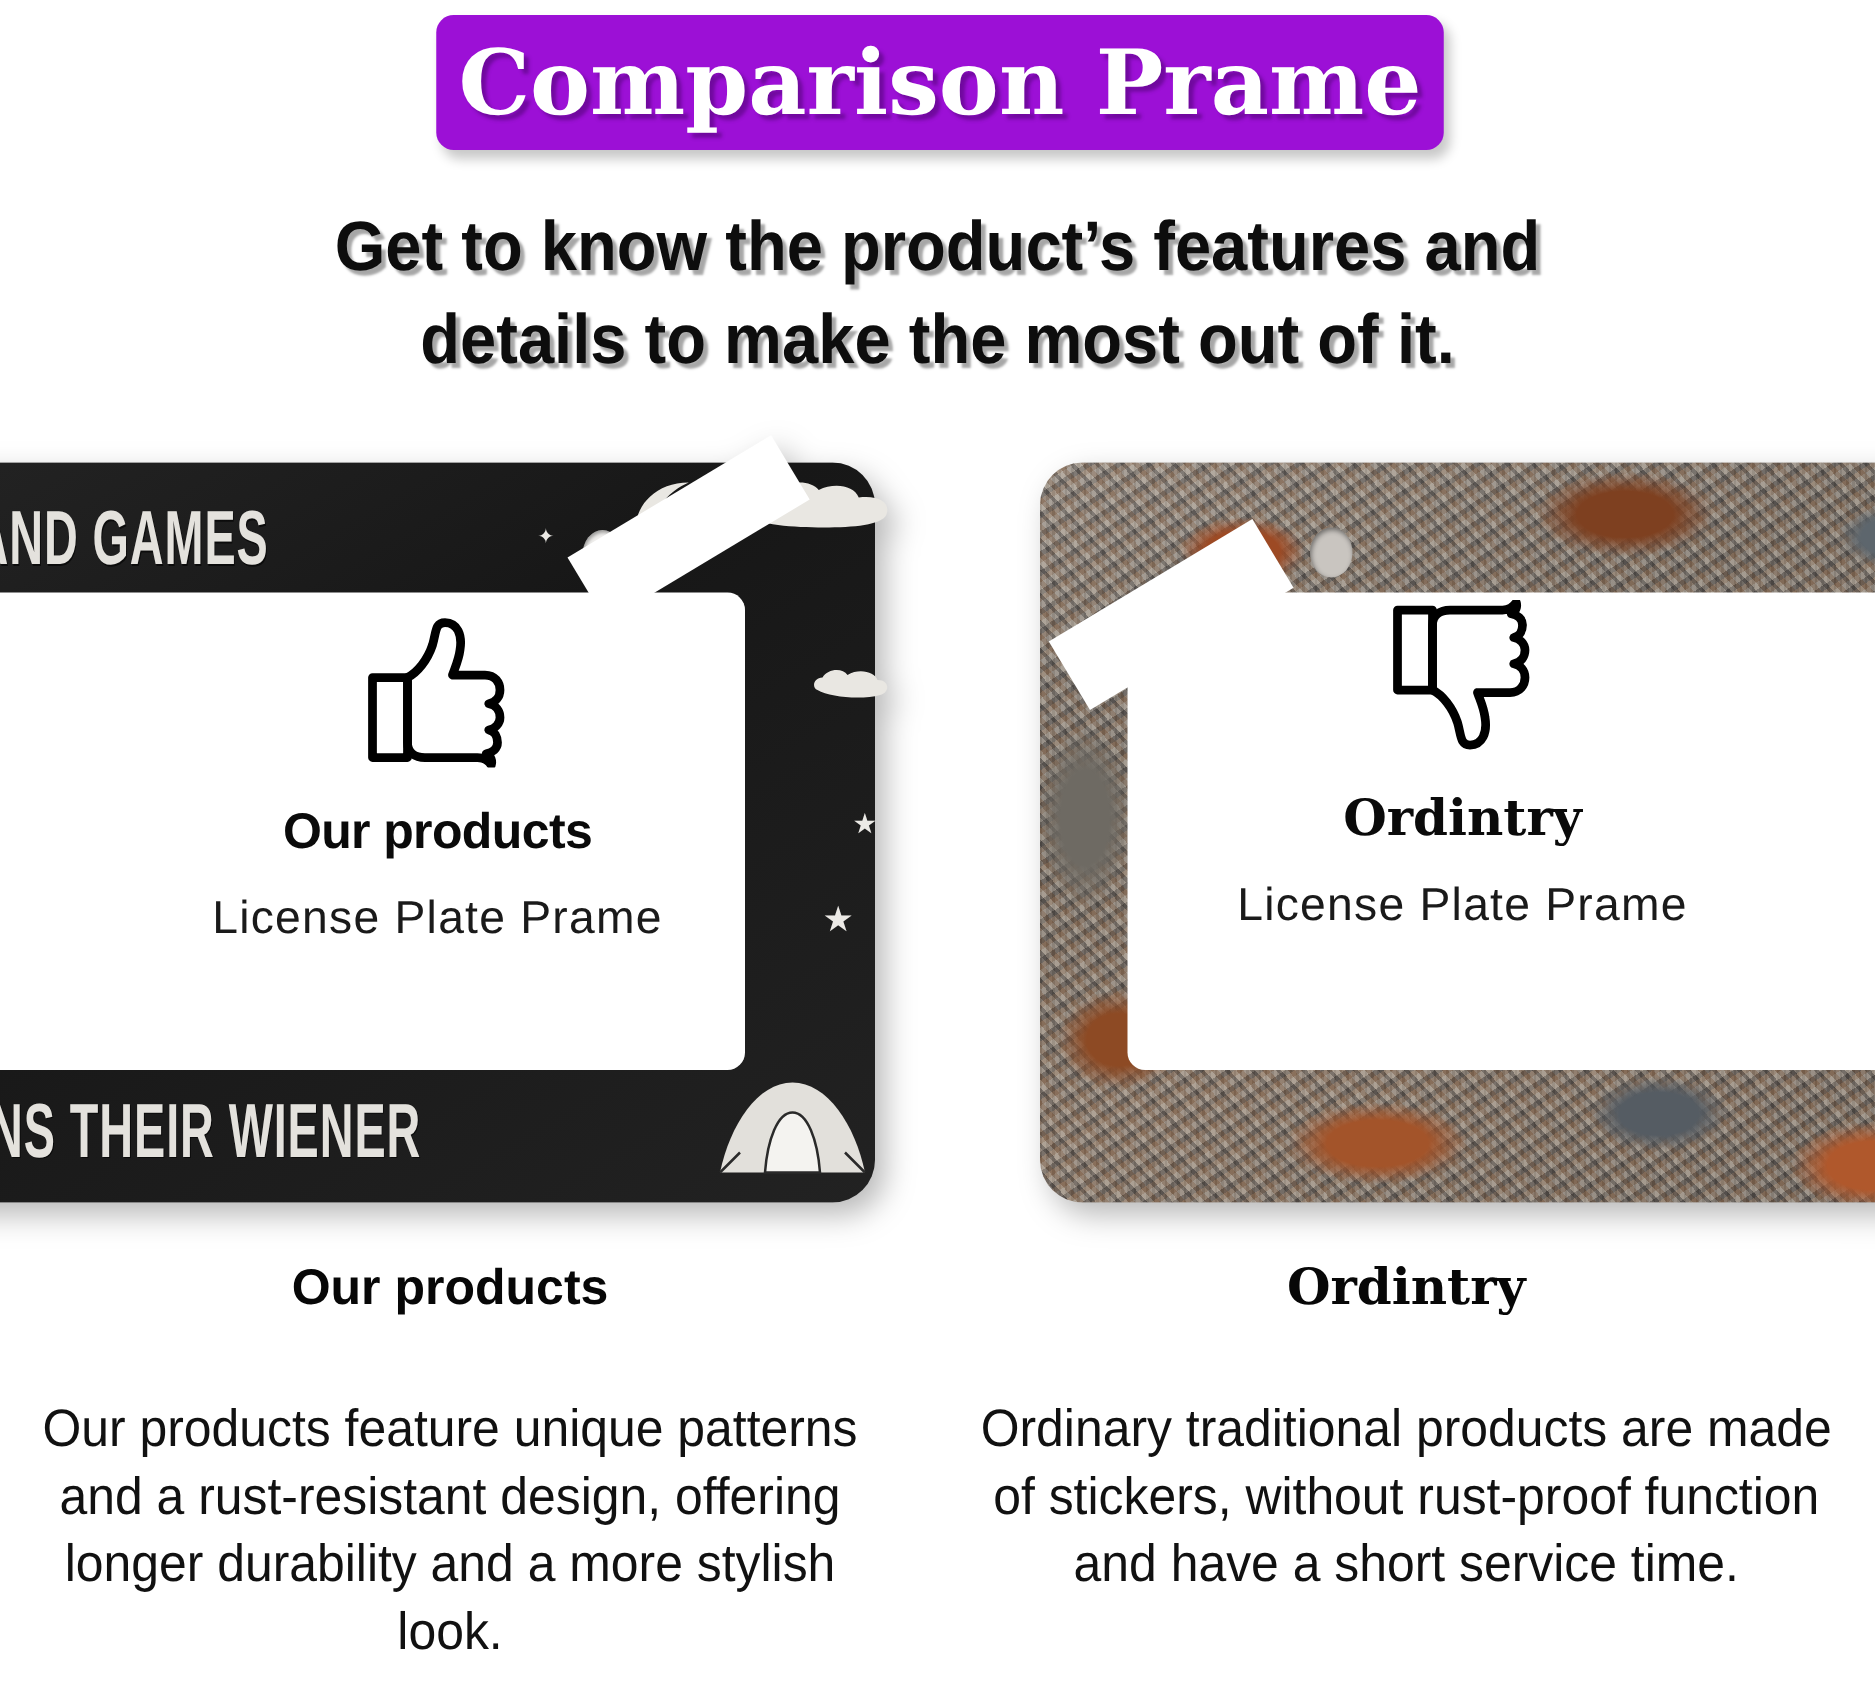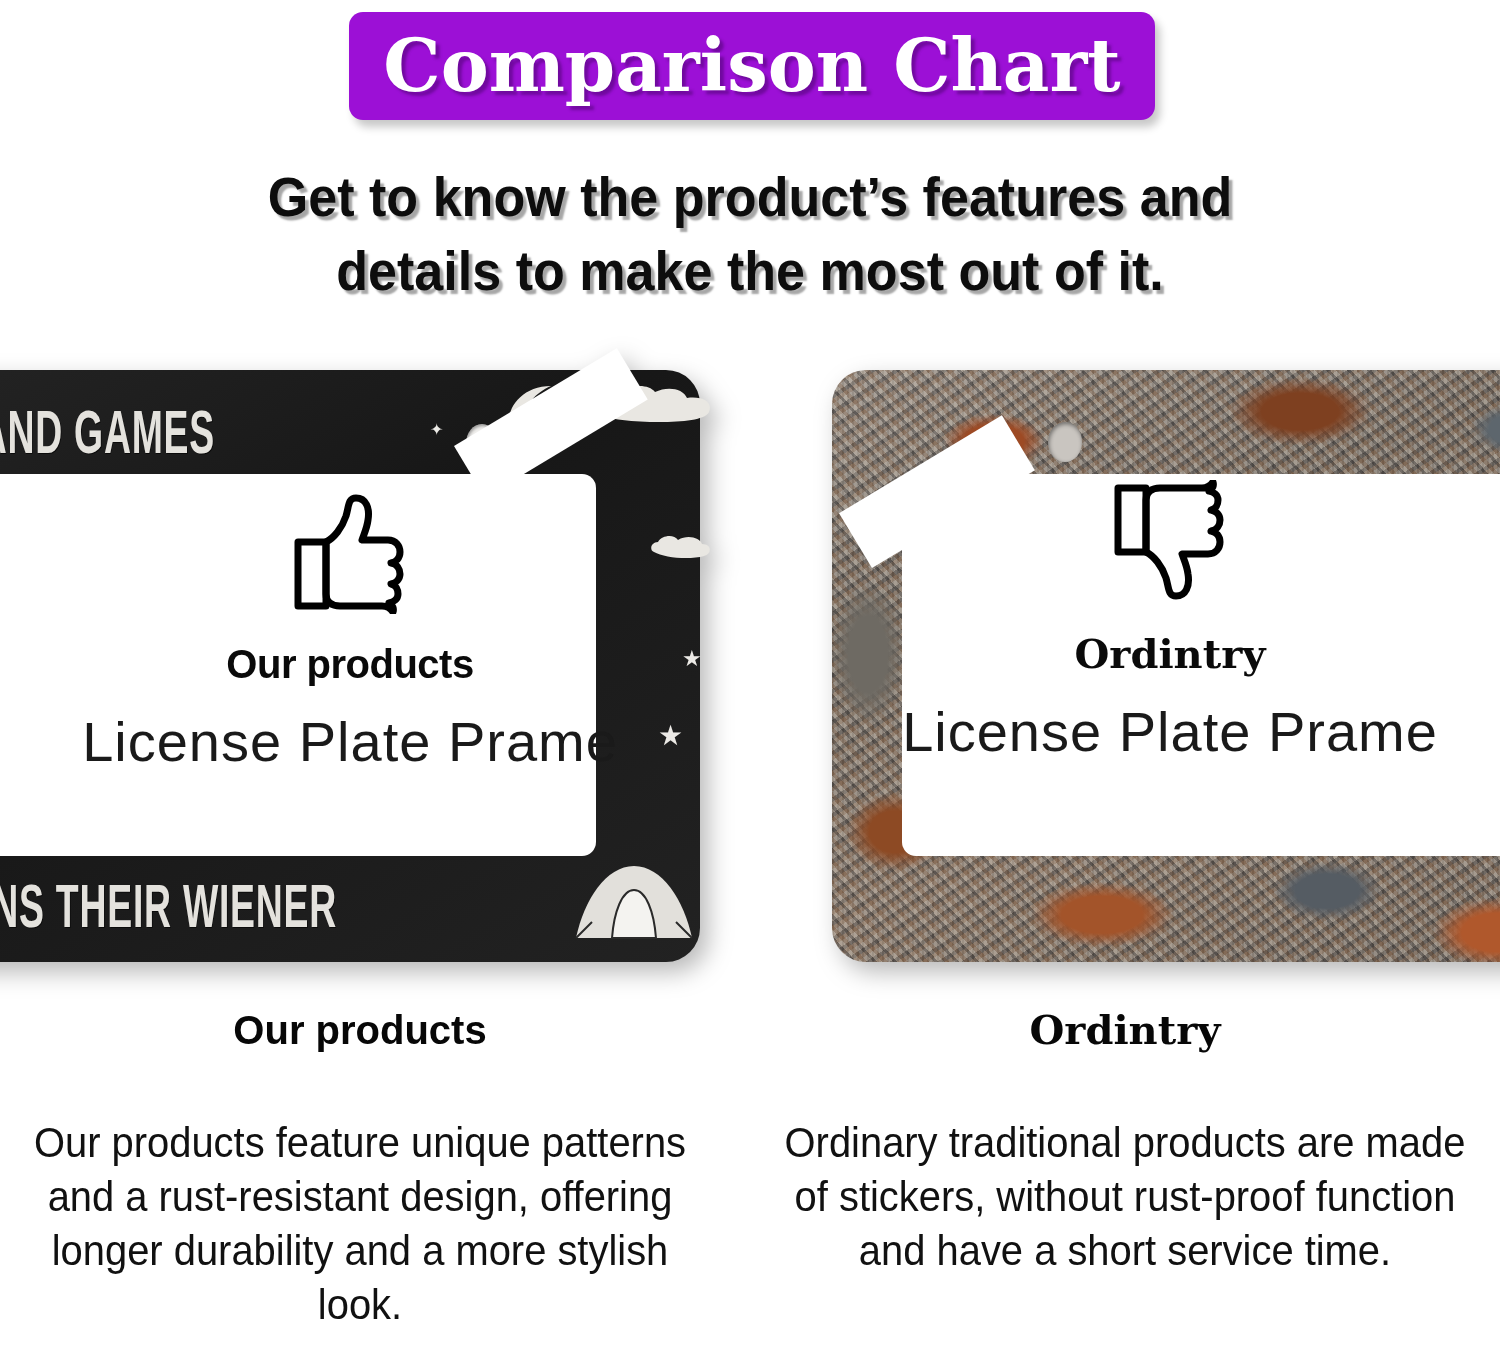--- a/index.html
+++ b/index.html
@@ -254,21 +254,21 @@
     font-size: 40px;
     line-height: 1;
     color: #0a0a0a;
   }
   #brand-left  { font-family: "Liberation Sans", sans-serif; font-weight: bold; letter-spacing: -0.5px; }
   #brand-right { font-family: "DejaVu Serif", serif; font-weight: bold; letter-spacing: 0px; }
   .card-sub {
     margin-top: 30px;
     font-family: "Liberation Sans", sans-serif;
     font-weight: 300;
-    font-size: 56px;
+    font-size: 37px;
     line-height: 1;
     color: #1a1a1a;
     letter-spacing: 1px;
   }
 
   
   #descriptions {
     position: absolute;
     left: 0;
     top: 1010px;
@@ -299,21 +299,21 @@
     color: #111111;
     transform: scaleX(0.95);
   }
 </style>
 </head>
 <body>
 
 <div id="header-area">
 
   <div id="title-banner">
-    <div id="title-text">Comparison Chart</div>
+    <div id="title-text">Comparison Prame</div>
   </div>
 
   <div id="subtitle">
     <span class="sub-line">Get to know the product’s features and</span>
     <span class="sub-line">details to make the most out of it.</span>
   </div>
 
 </div>
 
 <div id="showcase">

